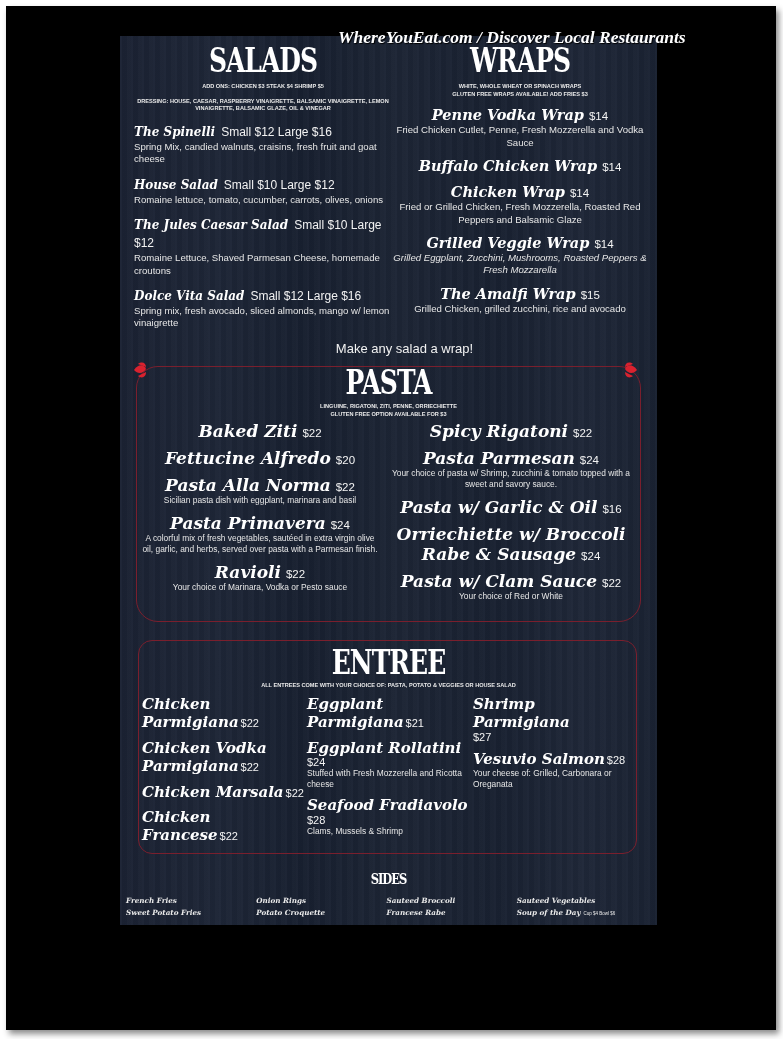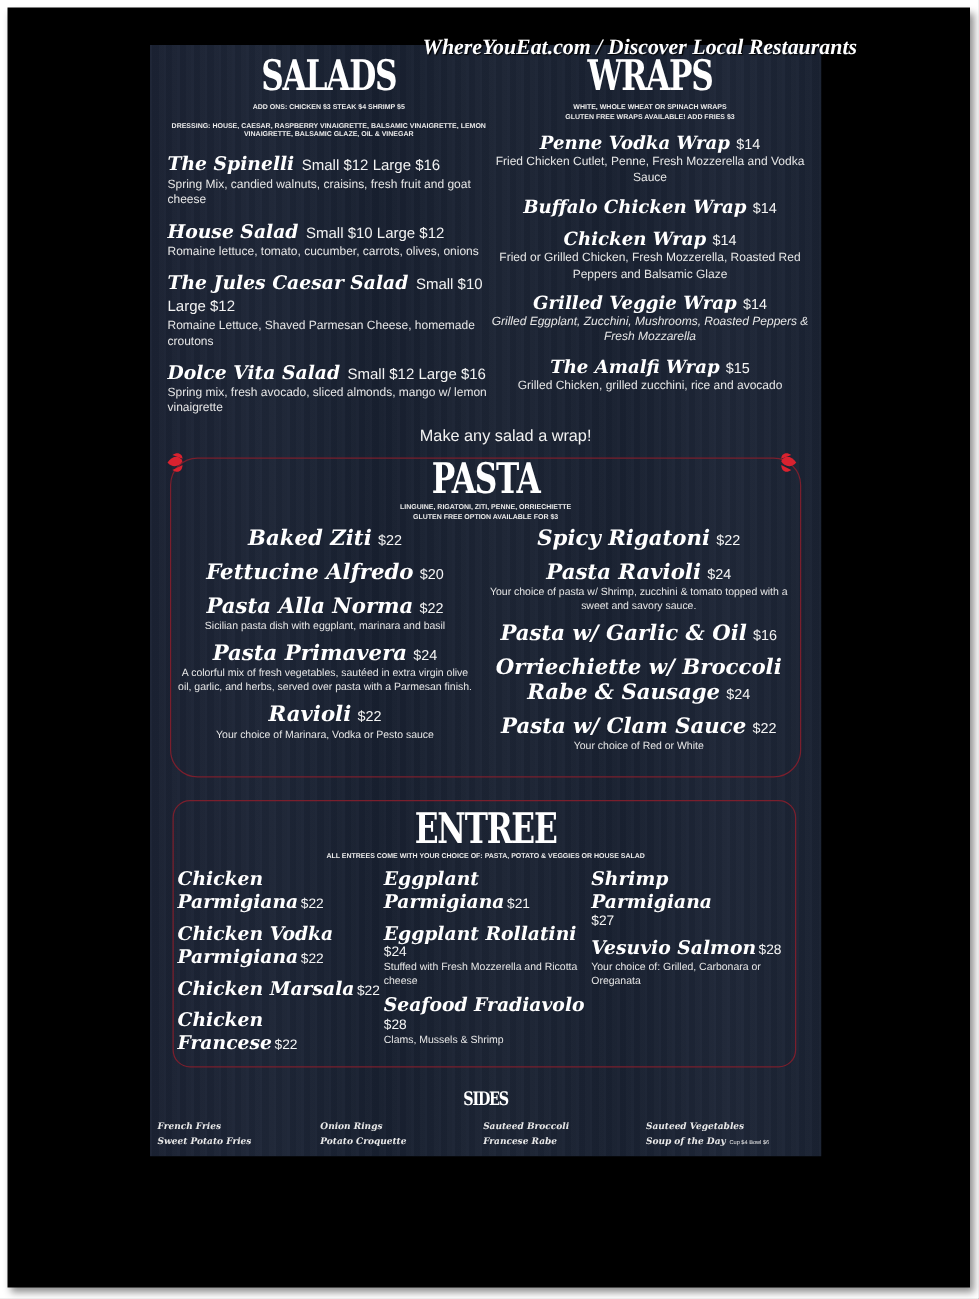--- a/index.html
+++ b/index.html
@@ -42,21 +42,21 @@
   }
   .price { font-family: "Liberation Sans", sans-serif; font-weight: normal; font-style: normal; color: #f4f4f4; }
   .desc { font-family: "Liberation Sans", sans-serif; color: #e6e6e6; }
 
   
   .salads { position: absolute; left: 14px; top: 8px; width: 258px; }
   .salads .section-title { font-size: 25px; }
   .salads .addons { margin-top: 14px; }
   .salads .dressing { margin-top: 7px; }
   .salad-item { margin-top: 9px; }
-  .salad-item .name { font-size: 15px; }
+  .salad-item .name { font-size: 12px; }
   .salad-item .size { font-family: "Liberation Sans", sans-serif; font-size: 12px; color:#f2f2f2; margin-left: 6px; }
   .salad-item .desc { font-size: 9.6px; line-height: 1.3; margin-top: 1px; }
 
   
   .wraps { position: absolute; left: 270px; top: 8px; width: 260px; text-align: center; }
   .wraps .section-title { font-size: 25px; }
   .wraps .caps-note { margin-top: 14px; }
   .wrap-item { margin-top: 8px; }
   .wrap-item .name { font-size: 14.5px; }
   .wrap-item .price { font-size: 11.5px; margin-left: 5px; }
@@ -194,21 +194,21 @@
   <div class="pasta-col left">
     <div class="pasta-item"><span class="script name">Baked Ziti</span><span class="price">$22</span></div>
     <div class="pasta-item"><span class="script name">Fettucine Alfredo</span><span class="price">$20</span></div>
     <div class="pasta-item"><span class="script name">Pasta Alla Norma</span><span class="price">$22</span><div class="desc">Sicilian pasta dish with eggplant, marinara and basil</div></div>
     <div class="pasta-item"><span class="script name">Pasta Primavera</span><span class="price">$24</span><div class="desc">A colorful mix of fresh vegetables, sautéed in extra virgin olive oil, garlic, and herbs, served over pasta with a Parmesan finish.</div></div>
     <div class="pasta-item"><span class="script name">Ravioli</span><span class="price">$22</span><div class="desc">Your choice of Marinara, Vodka or Pesto sauce</div></div>
   </div>
 
   <div class="pasta-col right">
     <div class="pasta-item"><span class="script name">Spicy Rigatoni</span><span class="price">$22</span></div>
-    <div class="pasta-item"><span class="script name">Pasta Ravioli</span><span class="price">$24</span><div class="desc">Your choice of pasta w/ Shrimp, zucchini &amp; tomato topped with a sweet and savory sauce.</div></div>
+    <div class="pasta-item"><span class="script name">Pasta Parmesan</span><span class="price">$24</span><div class="desc">Your choice of pasta w/ Shrimp, zucchini &amp; tomato topped with a sweet and savory sauce.</div></div>
     <div class="pasta-item"><span class="script name">Pasta w/ Garlic &amp; Oil</span><span class="price">$16</span></div>
     <div class="pasta-item"><span class="script name">Orriechiette w/ Broccoli Rabe &amp; Sausage</span><span class="price">$24</span></div>
     <div class="pasta-item"><span class="script name">Pasta w/ Clam Sauce</span><span class="price">$22</span><div class="desc">Your choice of Red or White</div></div>
   </div>
 
   <div class="entree-box"></div>
   <div class="entree-title">
     <div class="section-title">ENTREE</div>
     <div class="caps-note">ALL ENTREES COME WITH YOUR CHOICE OF: PASTA, POTATO &amp; VEGGIES OR HOUSE SALAD</div>
   </div>
@@ -221,21 +221,21 @@
   </div>
 
   <div class="entree-col c2">
     <div class="entree-item"><span class="script name">Eggplant Parmigiana</span><span class="price">$21</span></div>
     <div class="entree-item"><span class="script name">Eggplant Rollatini</span><span class="price block">$24</span><div class="desc">Stuffed with Fresh Mozzerella and Ricotta cheese</div></div>
     <div class="entree-item"><span class="script name">Seafood Fradiavolo</span><span class="price block">$28</span><div class="desc">Clams, Mussels &amp; Shrimp</div></div>
   </div>
 
   <div class="entree-col c3">
     <div class="entree-item"><span class="script name">Shrimp Parmigiana</span><span class="price block">$27</span></div>
-    <div class="entree-item"><span class="script name">Vesuvio Salmon</span><span class="price">$28</span><div class="desc">Your choice of: Grilled, Carbonara or Oreganata</div></div>
+    <div class="entree-item"><span class="script name">Vesuvio Salmon</span><span class="price">$28</span><div class="desc">Your cheese of: Grilled, Carbonara or Oreganata</div></div>
   </div>
 
   <div class="sides">
     <div class="section-title">SIDES</div>
     <div class="sides-grid">
       <div class="side-item"><span>French Fries</span></div>
       <div class="side-item"><span>Onion Rings</span></div>
       <div class="side-item"><span>Sauteed Broccoli</span></div>
       <div class="side-item"><span>Sauteed Vegetables</span></div>
       <div class="side-item"><span>Sweet Potato Fries</span></div>

